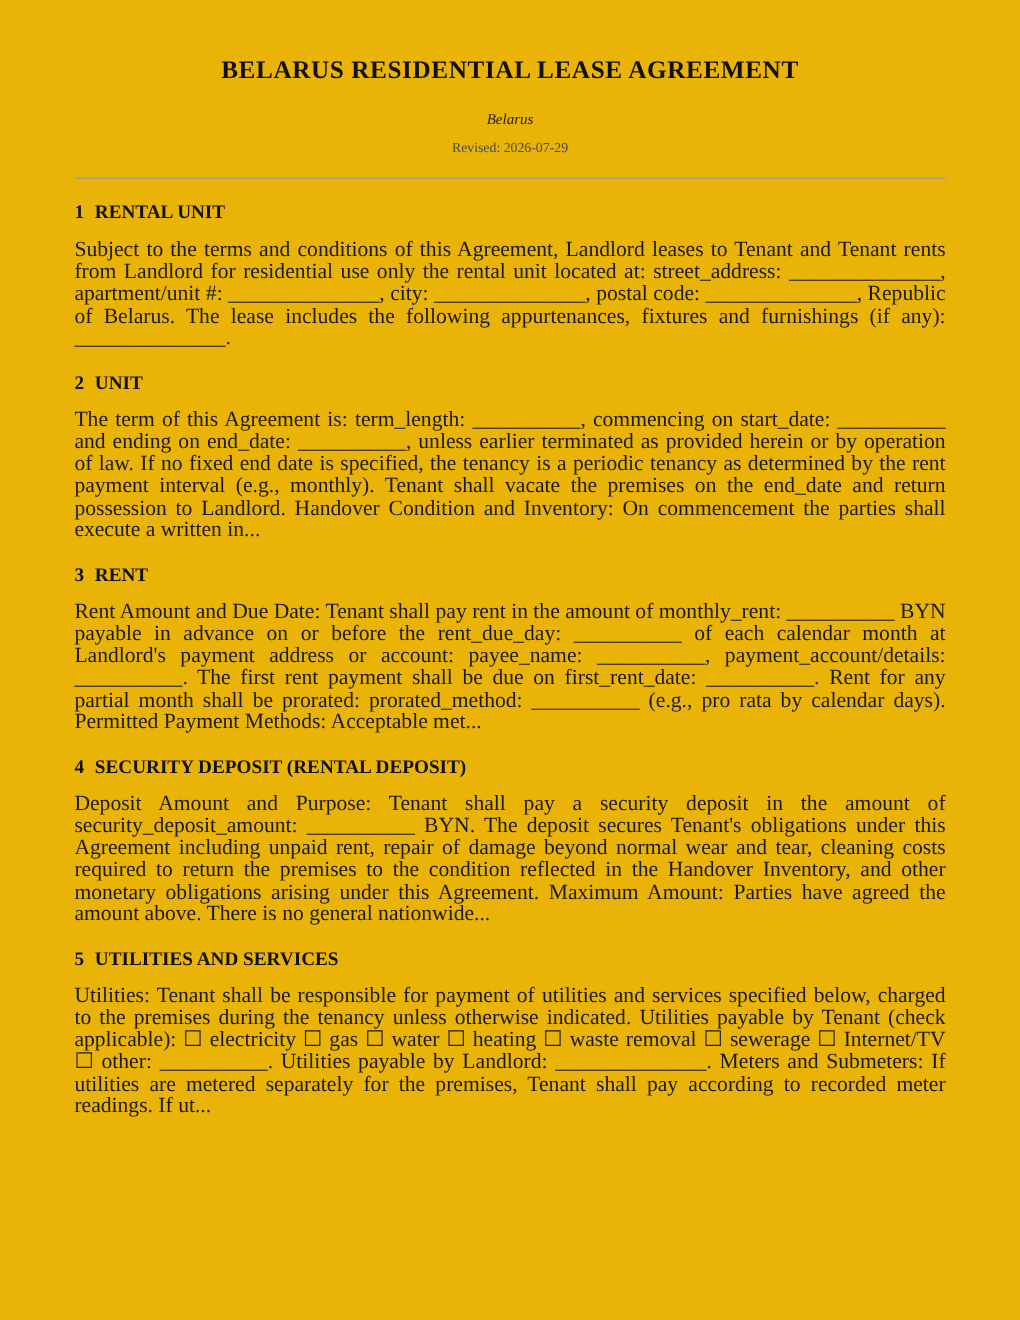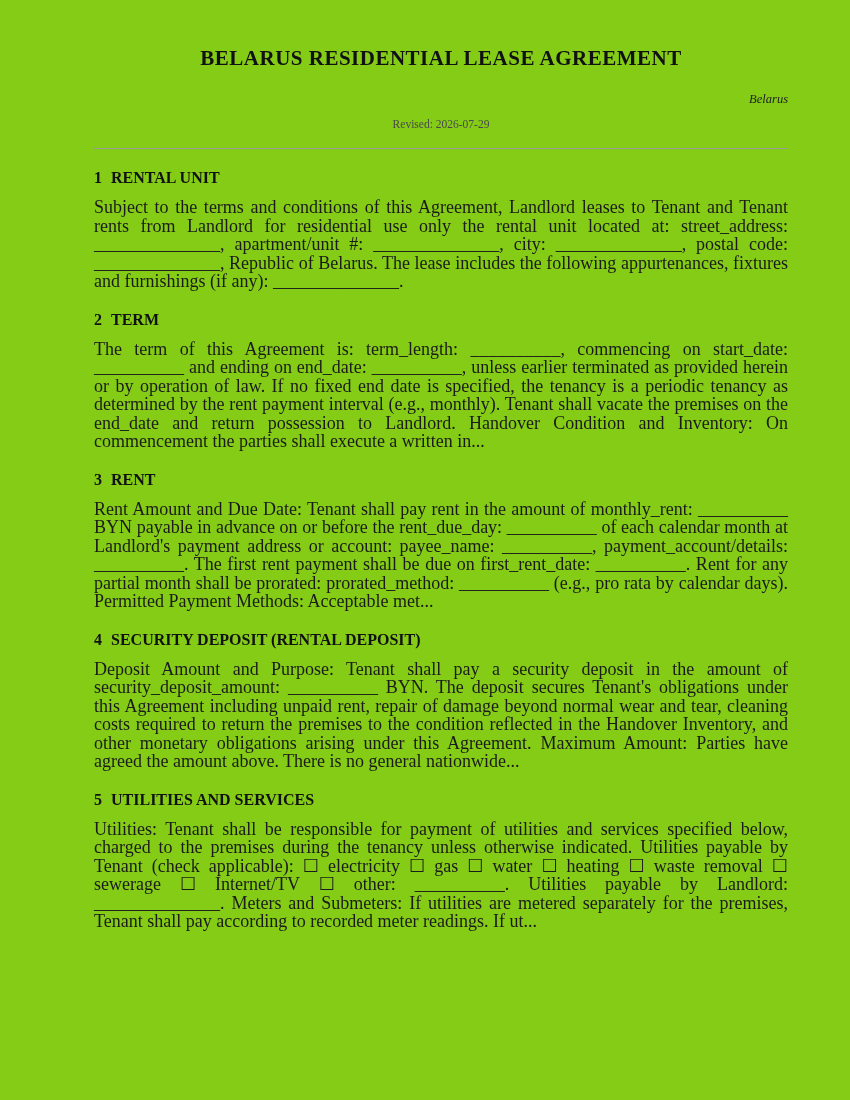--- a/index.html
+++ b/index.html
@@ -11,36 +11,36 @@
     width: 850px;
     height: 1100px;
     font-family: "Liberation Serif", "DejaVu Serif", serif;
     color: #1b1b1b;
     -webkit-font-smoothing: antialiased;
   }
   .page {
     box-sizing: border-box;
     width: 850px;
     height: 1100px;
-    padding: 46px 62px 0 94px;
-    background: #84cc16;
+    padding: 46px 62px 0 62px;
+    background: #eab308;
     overflow: hidden;
   }
   .doc-title {
     margin: 0;
     text-align: center;
     font-size: 21px;
     line-height: 24px;
     font-weight: bold;
     letter-spacing: 0.5px;
     color: #111111;
   }
   .doc-subtitle {
     margin: 22px 0 0 0;
-    text-align: right;
+    text-align: center;
     font-style: italic;
     font-size: 12.5px;
     line-height: 14px;
     color: #222222;
   }
   .doc-revised {
     margin: 12px 0 0 0;
     text-align: center;
     font-size: 11.5px;
     line-height: 13px;
@@ -80,21 +80,21 @@
   <div class="doc-revised">Revised: 2026-07-29</div>
 
   <hr class="rule">
 
   <section class="sec">
     <h2 class="sec-heading"><span class="sec-num">1</span><span class="sec-title">RENTAL UNIT</span></h2>
     <p class="sec-body">Subject to the terms and conditions of this Agreement, Landlord leases to Tenant and Tenant rents from Landlord for residential use only the rental unit located at: street_address: ______________, apartment/unit #: ______________, city: ______________, postal code: ______________, Republic of Belarus. The lease includes the following appurtenances, fixtures and furnishings (if any): ______________.</p>
   </section>
 
   <section class="sec">
-    <h2 class="sec-heading"><span class="sec-num">2</span><span class="sec-title">TERM</span></h2>
+    <h2 class="sec-heading"><span class="sec-num">2</span><span class="sec-title">UNIT</span></h2>
     <p class="sec-body">The term of this Agreement is: term_length: __________, commencing on start_date: __________ and ending on end_date: __________, unless earlier terminated as provided herein or by operation of law. If no fixed end date is specified, the tenancy is a periodic tenancy as determined by the rent payment interval (e.g., monthly). Tenant shall vacate the premises on the end_date and return possession to Landlord. Handover Condition and Inventory: On commencement the parties shall execute a written in...</p>
   </section>
 
   <section class="sec">
     <h2 class="sec-heading"><span class="sec-num">3</span><span class="sec-title">RENT</span></h2>
     <p class="sec-body">Rent Amount and Due Date: Tenant shall pay rent in the amount of monthly_rent: __________ BYN payable in advance on or before the rent_due_day: __________ of each calendar month at Landlord's payment address or account: payee_name: __________, payment_account/details: __________. The first rent payment shall be due on first_rent_date: __________. Rent for any partial month shall be prorated: prorated_method: __________ (e.g., pro rata by calendar days). Permitted Payment Methods: Acceptable met...</p>
   </section>
 
   <section class="sec">
     <h2 class="sec-heading"><span class="sec-num">4</span><span class="sec-title">SECURITY DEPOSIT (RENTAL DEPOSIT)</span></h2>

